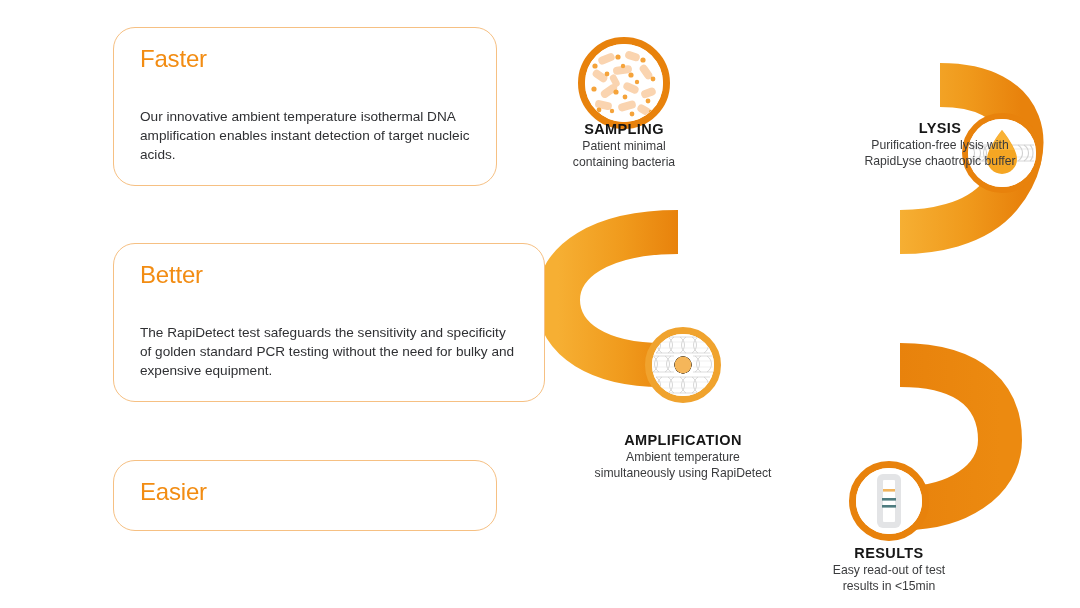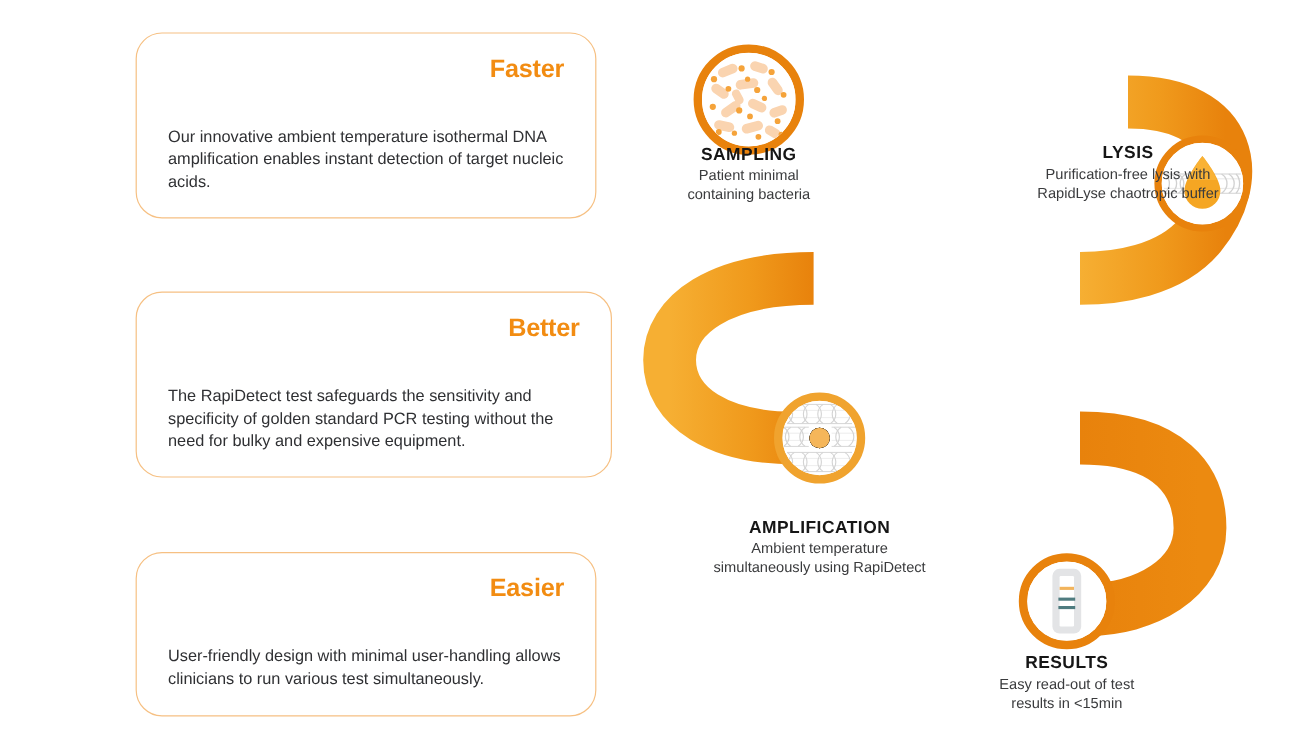--- a/index.html
+++ b/index.html
@@ -18,26 +18,25 @@
   .card {
     position: absolute;
     background: #ffffff;
     border: 1.4px solid #F6C083;
     border-radius: 22px;
     padding: 18px 26px 20px 26px;
     z-index: 5;
   }
   .card-title {
     color: #F28C12;
-    font-size: 21px;
-    font-weight: bold;
+    font-size: 24px;
+    font-weight: normal;
     letter-spacing: -0.2px;
     line-height: 1.1;
     margin-bottom: 5px;
-    text-align: right;
   }
   .card-body {
     color: #2f3033;
     font-size: 13.6px;
     line-height: 1.38;
     margin-top: 36px;
   }
 
   
   .node { position: absolute; z-index: 10; }
@@ -111,28 +110,27 @@
     <path d="M900,365 C975,365 1000,400 1000,440 C1000,482 955,508 905,508" stroke="url(#gradE)" stroke-width="44" fill="none"></path>
 
     <path d="M910,508 L497,508" stroke="url(#gradE)" stroke-width="44" fill="none"></path>
   </svg>
 
   <div class="card" id="card-faster" style="left:113px; top:27px; width:384px;">
     <div class="card-title">Faster</div>
     <div class="card-body">Our innovative ambient temperature isothermal DNA amplification enables instant detection of target nucleic acids.</div>
   </div>
 
-  <div class="card" id="card-better" style="left:113px; top:243px; width:397px;">
+  <div class="card" id="card-better" style="left:113px; top:243px; width:432px;">
     <div class="card-title">Better</div>
     <div class="card-body">The RapiDetect test safeguards the sensitivity and specificity of golden standard PCR testing without the need for bulky and expensive equipment.</div>
   </div>
 
   <div class="card" id="card-easier" style="left:113px; top:460px; width:384px;">
     <div class="card-title">Easier</div>
-    <div class="card-body">User-friendly design with minimal user-handling allows clinicians to run various test simultaneously.</div>
   </div>
 
   <div class="node">
     <div class="node-circle" style="left:578px; top:37px; width:92px; height:92px; border:7px solid #E8820C;">
       <svg viewBox="0 0 78 78" width="78" height="78">
         <rect width="78" height="78" fill="#ffffff"></rect>
         <g fill="#FAD4B0">
           <rect x="13" y="11" width="17" height="8" rx="4" transform="rotate(-22 21 15)"></rect>
           <rect x="40" y="8" width="15" height="8" rx="4" transform="rotate(18 47 12)"></rect>
           <rect x="7" y="28" width="16" height="8" rx="4" transform="rotate(35 15 32)"></rect>

